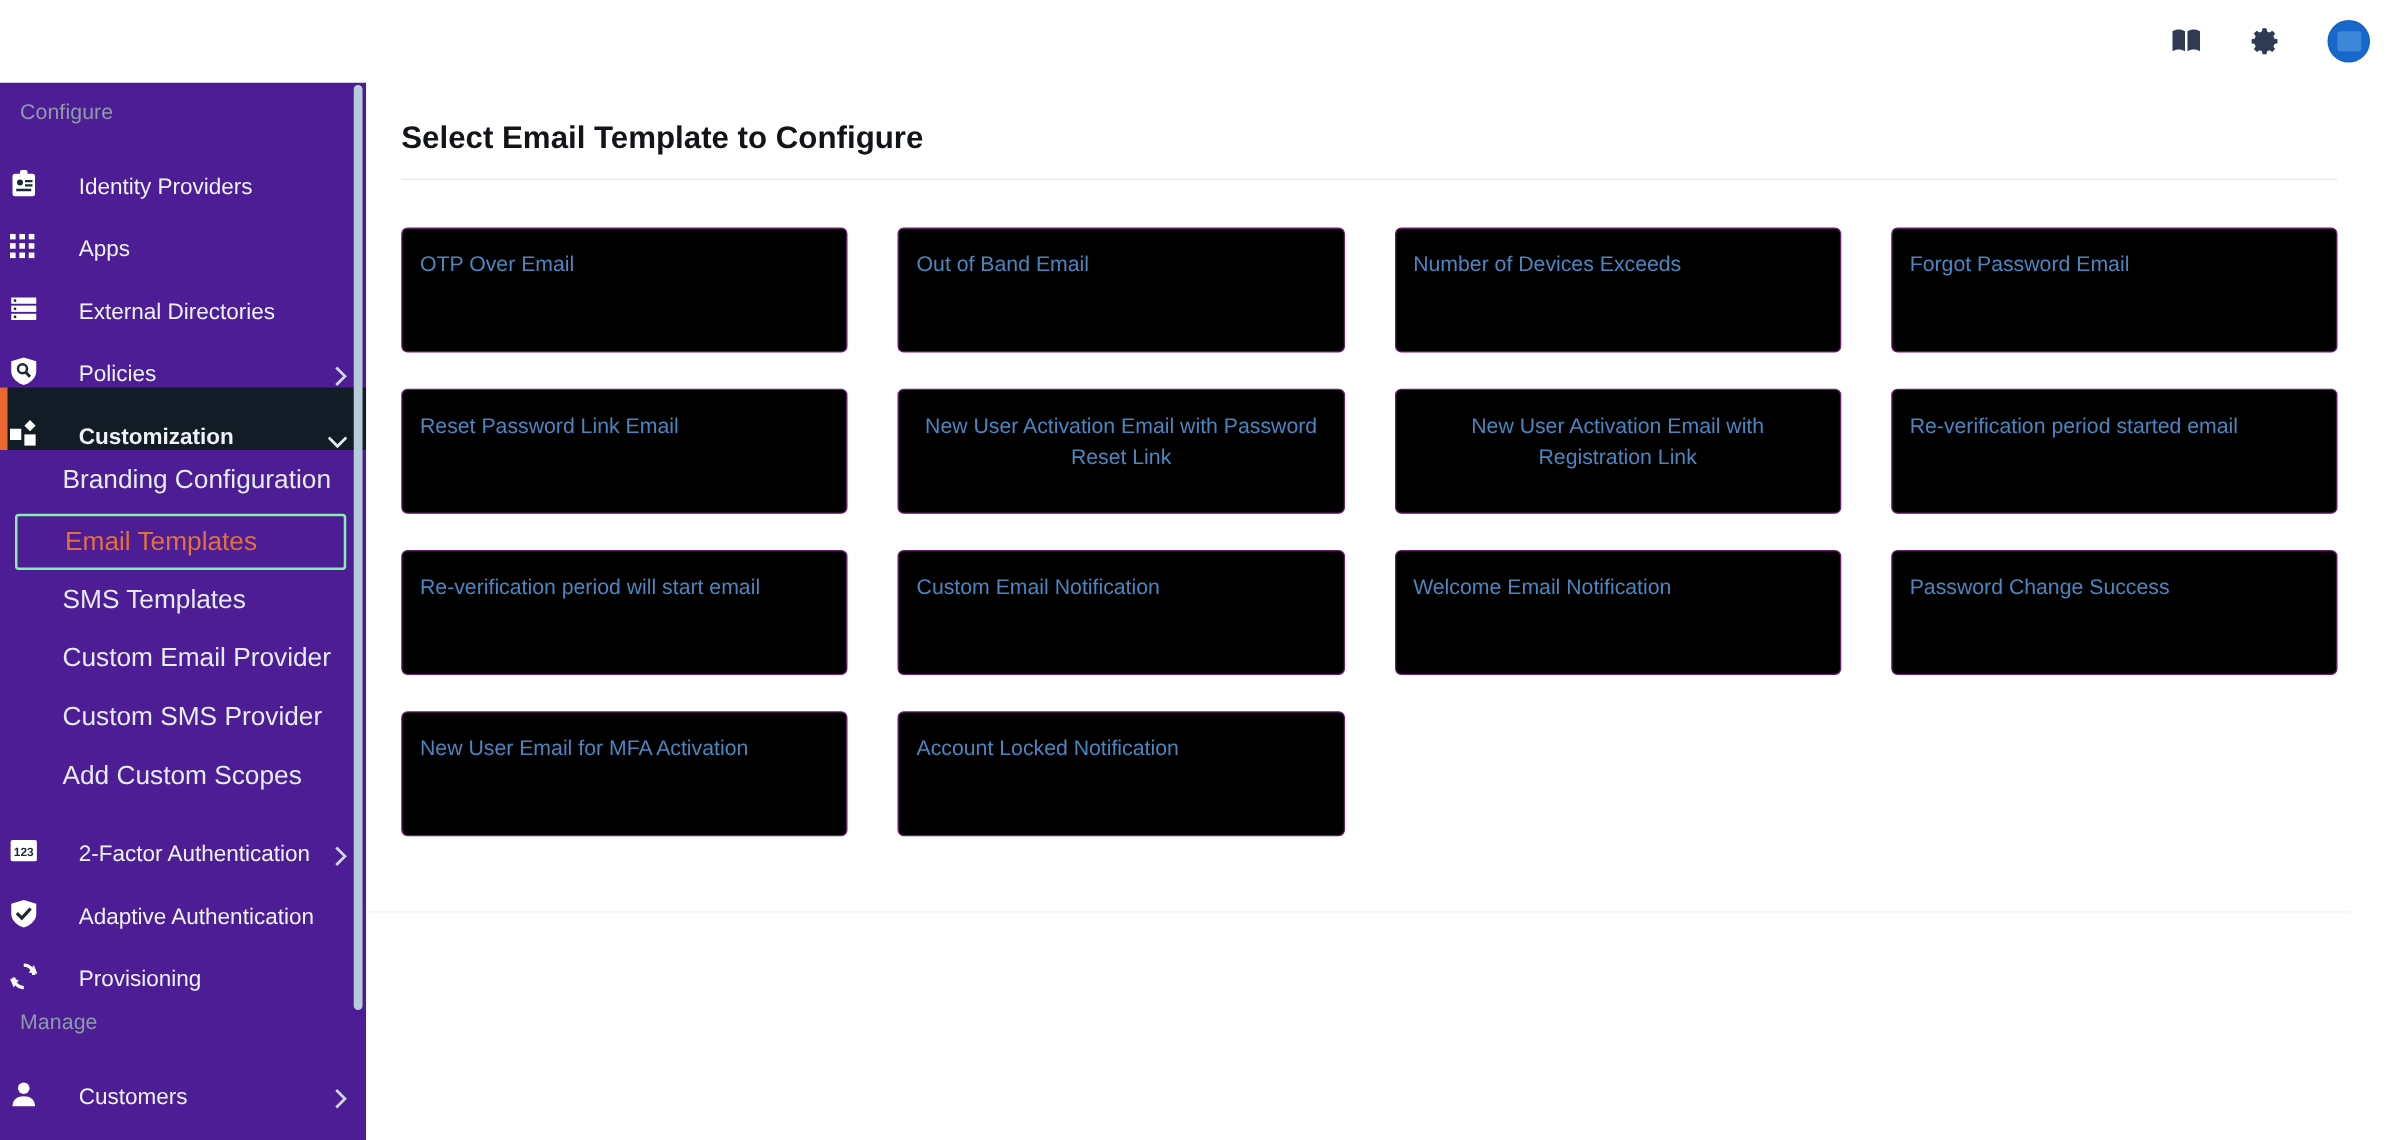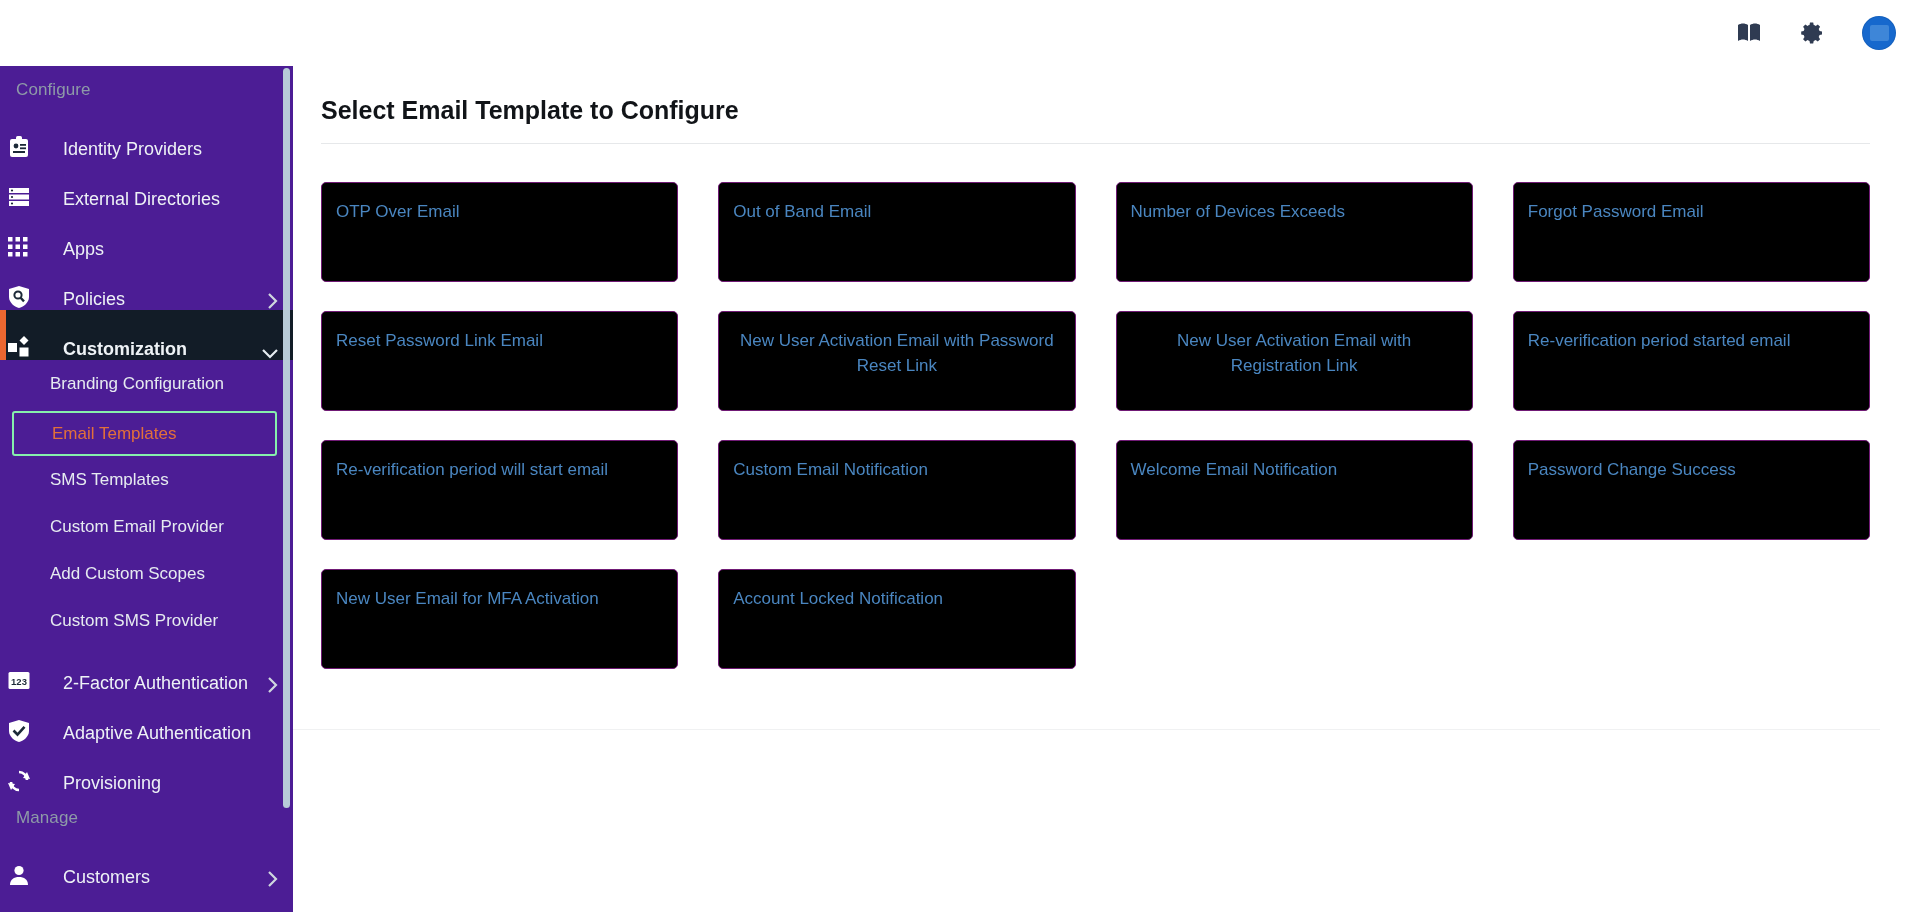--- a/index.html
+++ b/index.html
@@ -85,21 +85,21 @@
   }
   .sb-item.active::before {
     content: ""; position: absolute; left: 0; top: 0; bottom: 0;
     width: 6px; background: #ec6730;
   }
 
   .sb-sub {
     display: flex; align-items: center;
     height: 47px;
     padding-left: 50px; padding-right: 14px;
-    font-size: 17px; color: #e6ebf0;
+    font-size: 21px; color: #e6ebf0;
     cursor: pointer; position: relative;
   }
   .sb-sub.highlighted {
     color: #e2703a;
     border: 2px solid #86efac;
     border-radius: 3px;
     margin: 4px 16px 0 12px;
     padding-left: 38px;
     height: 45px;
   }
@@ -199,34 +199,20 @@
             <svg width="22" height="24" viewBox="0 0 22 24">
                 <rect x="2" y="4" width="18" height="18" rx="2" fill="#fff"></rect>
                 <rect x="8" y="1" width="6" height="5" rx="1.6" fill="#fff"></rect>
                 <circle cx="8" cy="11" r="2.4" fill="#1c2938"></circle>
                 <rect x="12" y="9" width="6" height="1.8" fill="#1c2938"></rect>
                 <rect x="12" y="12.4" width="6" height="1.8" fill="#1c2938"></rect>
                 <rect x="5" y="16" width="12" height="2" fill="#1c2938"></rect>
               </svg>
           </span>
           <span class="sb-label">Identity Providers</span>
-        </div>
-
-        <div class="sb-item">
-          <span class="sb-ico">
-            <svg width="22" height="22" viewBox="0 0 22 22">
-                <rect x="1" y="2" width="20" height="5" fill="#fff"></rect>
-                <rect x="1" y="8.5" width="20" height="5" fill="#fff"></rect>
-                <rect x="1" y="15" width="20" height="5" fill="#fff"></rect>
-                <circle cx="4" cy="4.5" r="1.1" fill="#1c2938"></circle>
-                <circle cx="4" cy="11" r="1.1" fill="#1c2938"></circle>
-                <circle cx="4" cy="17.5" r="1.1" fill="#1c2938"></circle>
-              </svg>
-          </span>
-          <span class="sb-label">External Directories</span>
         </div>
 
         <div class="sb-item">
           <span class="sb-ico">
             <svg width="20" height="20" viewBox="0 0 20 20">
                 <g fill="#fff">
                   <rect x="0" y="0" width="4.5" height="4.5"></rect>
                   <rect x="7.5" y="0" width="4.5" height="4.5"></rect>
                   <rect x="15" y="0" width="4.5" height="4.5"></rect>
                   <rect x="0" y="7.5" width="4.5" height="4.5"></rect>
@@ -236,20 +222,34 @@
                   <rect x="7.5" y="15" width="4.5" height="4.5"></rect>
                   <rect x="15" y="15" width="4.5" height="4.5"></rect>
                 </g>
               </svg>
           </span>
           <span class="sb-label">Apps</span>
         </div>
 
         <div class="sb-item">
           <span class="sb-ico">
+            <svg width="22" height="22" viewBox="0 0 22 22">
+                <rect x="1" y="2" width="20" height="5" fill="#fff"></rect>
+                <rect x="1" y="8.5" width="20" height="5" fill="#fff"></rect>
+                <rect x="1" y="15" width="20" height="5" fill="#fff"></rect>
+                <circle cx="4" cy="4.5" r="1.1" fill="#1c2938"></circle>
+                <circle cx="4" cy="11" r="1.1" fill="#1c2938"></circle>
+                <circle cx="4" cy="17.5" r="1.1" fill="#1c2938"></circle>
+              </svg>
+          </span>
+          <span class="sb-label">External Directories</span>
+        </div>
+
+        <div class="sb-item">
+          <span class="sb-ico">
             <svg width="22" height="24" viewBox="0 0 22 24">
                 <path d="M11 1 L21 4 L21 12 C21 18 15 22 11 23 C7 22 1 18 1 12 L1 4 Z" fill="#fff"></path>
                 <circle cx="10" cy="10" r="3.6" fill="none" stroke="#1c2938" stroke-width="2"></circle>
                 <line x1="12.6" y1="12.8" x2="16" y2="16.4" stroke="#1c2938" stroke-width="2.4"></line>
               </svg>
           </span>
           <span class="sb-label">Policies</span>
           <span class="sb-chev">
             <svg width="12" height="18" viewBox="0 0 12 18">
                 <polyline points="2,2 9,9 2,16" fill="none" stroke="#cfd7df" stroke-width="2.2"></polyline>
@@ -279,24 +279,24 @@
         <div class="sb-sub highlighted">
           <span>Email Templates</span>
         </div>
         <div class="sb-sub">
           <span>SMS Templates</span>
         </div>
         <div class="sb-sub">
           <span>Custom Email Provider</span>
         </div>
         <div class="sb-sub">
+          <span>Custom SMS Provider</span>
+        </div>
+        <div class="sb-sub">
           <span>Add Custom Scopes</span>
-        </div>
-        <div class="sb-sub">
-          <span>Custom SMS Provider</span>
         </div>
 
         <div class="sb-item">
           <span class="sb-ico">
             <svg width="22" height="20" viewBox="0 0 22 20">
                 <rect x="0.5" y="1" width="21" height="17" rx="1.5" fill="#fff"></rect>
                 <text x="11" y="13.5" font-family="Liberation Sans, sans-serif" font-size="9.5" font-weight="bold" fill="#1c2938" text-anchor="middle">123</text>
               </svg>
           </span>
           <span class="sb-label">2-Factor Authentication</span>

